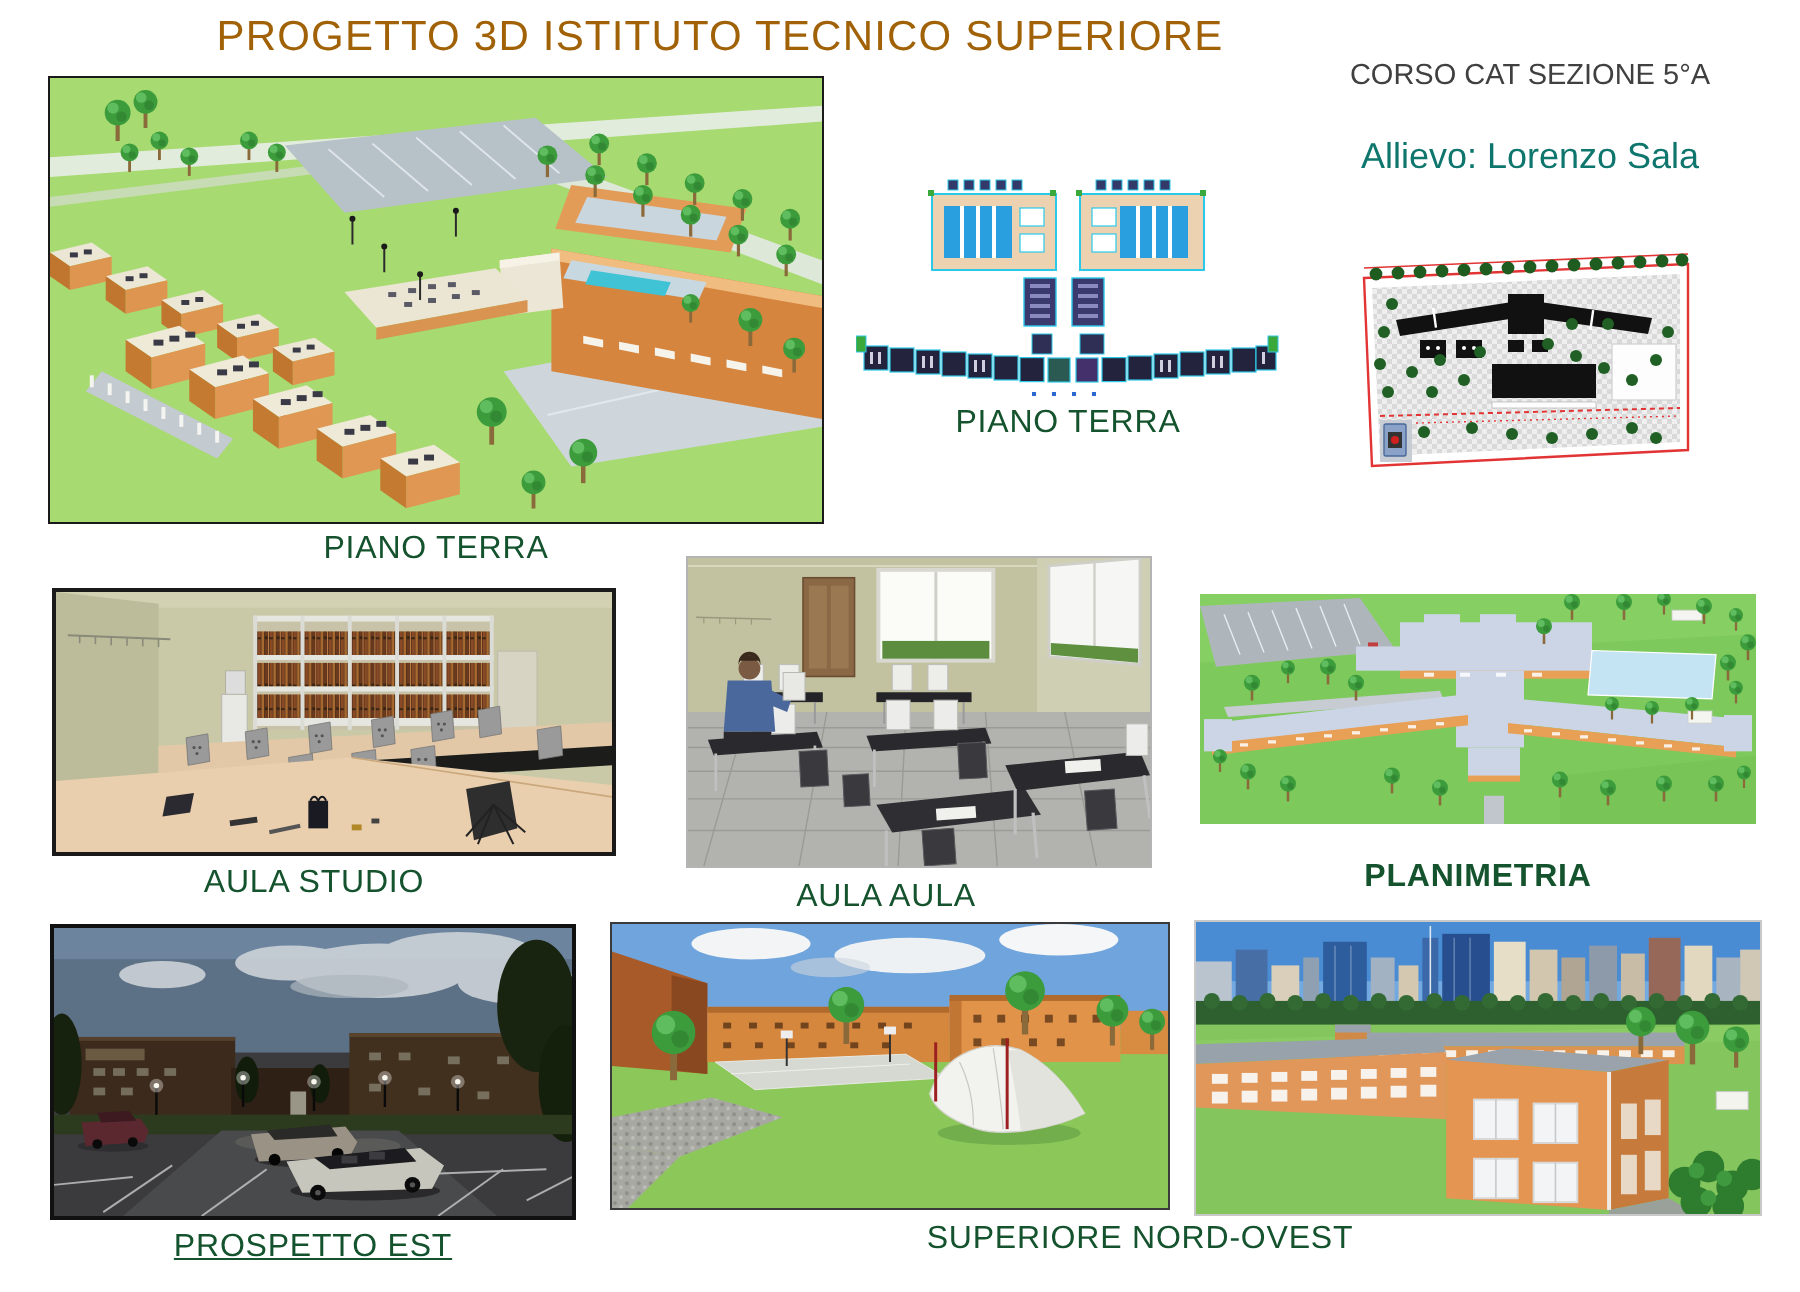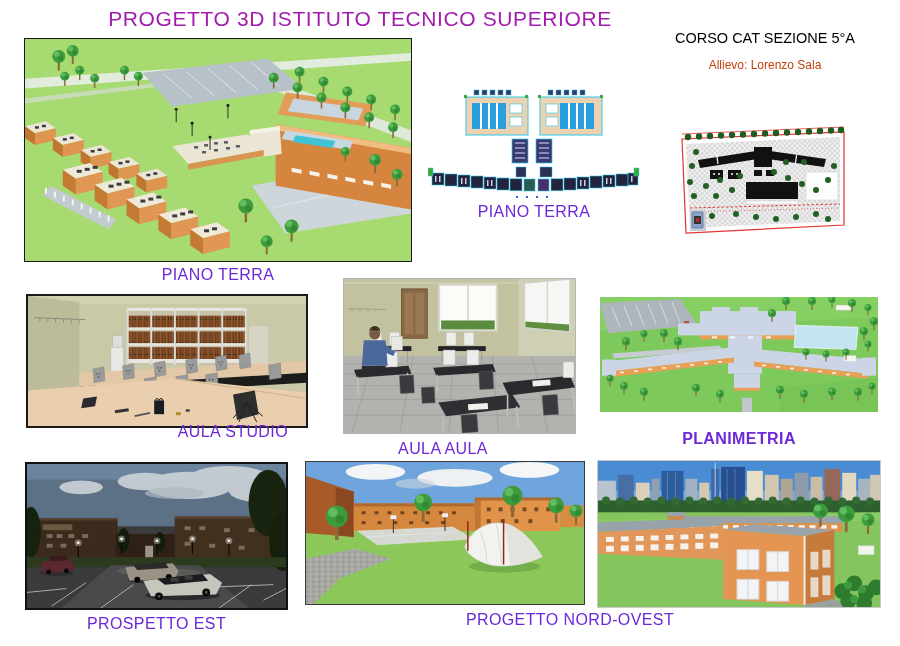--- a/index.html
+++ b/index.html
@@ -1,39 +1,39 @@
 <!DOCTYPE html>
 <html><head>
 <meta charset="utf-8">
 <style>
   html,body{margin:0;padding:0;}
   body{width:900px;height:646px;position:relative;background:#ffffff;
        font-family:"Liberation Sans",sans-serif;overflow:hidden;}
   .hdr-title{position:absolute;left:90px;top:7px;width:540px;text-align:center;
-       font-size:21px;letter-spacing:0.6px;color:#a21caf;font-weight:400;}
-  .hdr-sub{position:absolute;left:655px;width:220px;text-align:center;color:#000000;}
+       font-size:21px;letter-spacing:0.6px;color:#a16207;font-weight:400;}
+  .hdr-sub{position:absolute;left:655px;width:220px;text-align:center;color:#404040;}
   .hdr-course{top:30px;font-size:14.5px;}
-  .hdr-student{top:58px;font-size:12px;color:#c2410c;}
+  .hdr-student{top:68px;font-size:18px;color:#0f766e;}
   .fig{position:absolute;overflow:hidden;background:#fff;box-sizing:border-box;}
   .fig svg{display:block;width:100%;height:100%;}
-  .caption{position:absolute;text-align:center;font-size:16px;color:#6d28d9;
+  .caption{position:absolute;text-align:center;font-size:16px;color:#14532d;
        letter-spacing:0.4px;white-space:nowrap;}
   #fig1{left:24px;top:38px;width:388px;height:224px;border:1px solid #1a1a1a;}
   #cap1{left:24px;top:266px;width:388px;}
   #fig2{left:428px;top:84px;width:212px;height:118px;}
   #cap2{left:428px;top:203px;width:212px;}
   #fig3{left:676px;top:122px;width:174px;height:118px;}
   #fig4{left:26px;top:294px;width:282px;height:134px;border:2px solid #1a1a1a;}
-  #cap4{left:26px;top:423px;width:262px;text-align:right;}
+  #cap4{left:26px;top:433px;width:262px;}
   #fig5{left:343px;top:278px;width:233px;height:156px;border:1px solid #b4b4b4;}
   #cap5{left:343px;top:440px;width:200px;}
   #fig6{left:600px;top:297px;width:278px;height:115px;}
   #cap6{left:600px;top:430px;width:278px;font-weight:bold;}
   #fig7{left:25px;top:462px;width:263px;height:148px;border:2px solid #111;}
-  #cap7{left:25px;top:615px;width:263px;}
+  #cap7{left:25px;top:615px;width:263px;text-decoration:underline;}
   #fig8{left:305px;top:461px;width:280px;height:144px;border:1px solid #3a3a3a;}
   #fig9{left:597px;top:460px;width:284px;height:148px;border:1px solid #c9c9c9;}
   #cap8{left:440px;top:611px;width:260px;}
 </style>
 </head>
 <body>
 
 <div class="hdr-title">PROGETTO 3D ISTITUTO TECNICO SUPERIORE</div>
 <div class="hdr-sub hdr-course">CORSO CAT SEZIONE 5°A</div>
 <div class="hdr-sub hdr-student">Allievo: Lorenzo Sala</div>
@@ -1034,13 +1034,13 @@
         <circle cx="266" cy="130" r="4" fill="#3f9a3f"></circle>
     <circle cx="258" cy="140" r="4" fill="#3f9a3f"></circle>
   </g>
   <g>
     <use href="#f1tr" transform="translate(224,58) scale(1.5)"></use>
     <use href="#f1tr" transform="translate(250,62) scale(1.7)"></use>
     <use href="#f1tr" transform="translate(272,66) scale(1.3)"></use>
   </g>
 </svg>
 </div>
-<div class="caption" id="cap8">PROGETTO NORD-OVEST</div>
+<div class="caption" id="cap8">SUPERIORE NORD-OVEST</div>
 
 </body></html>

